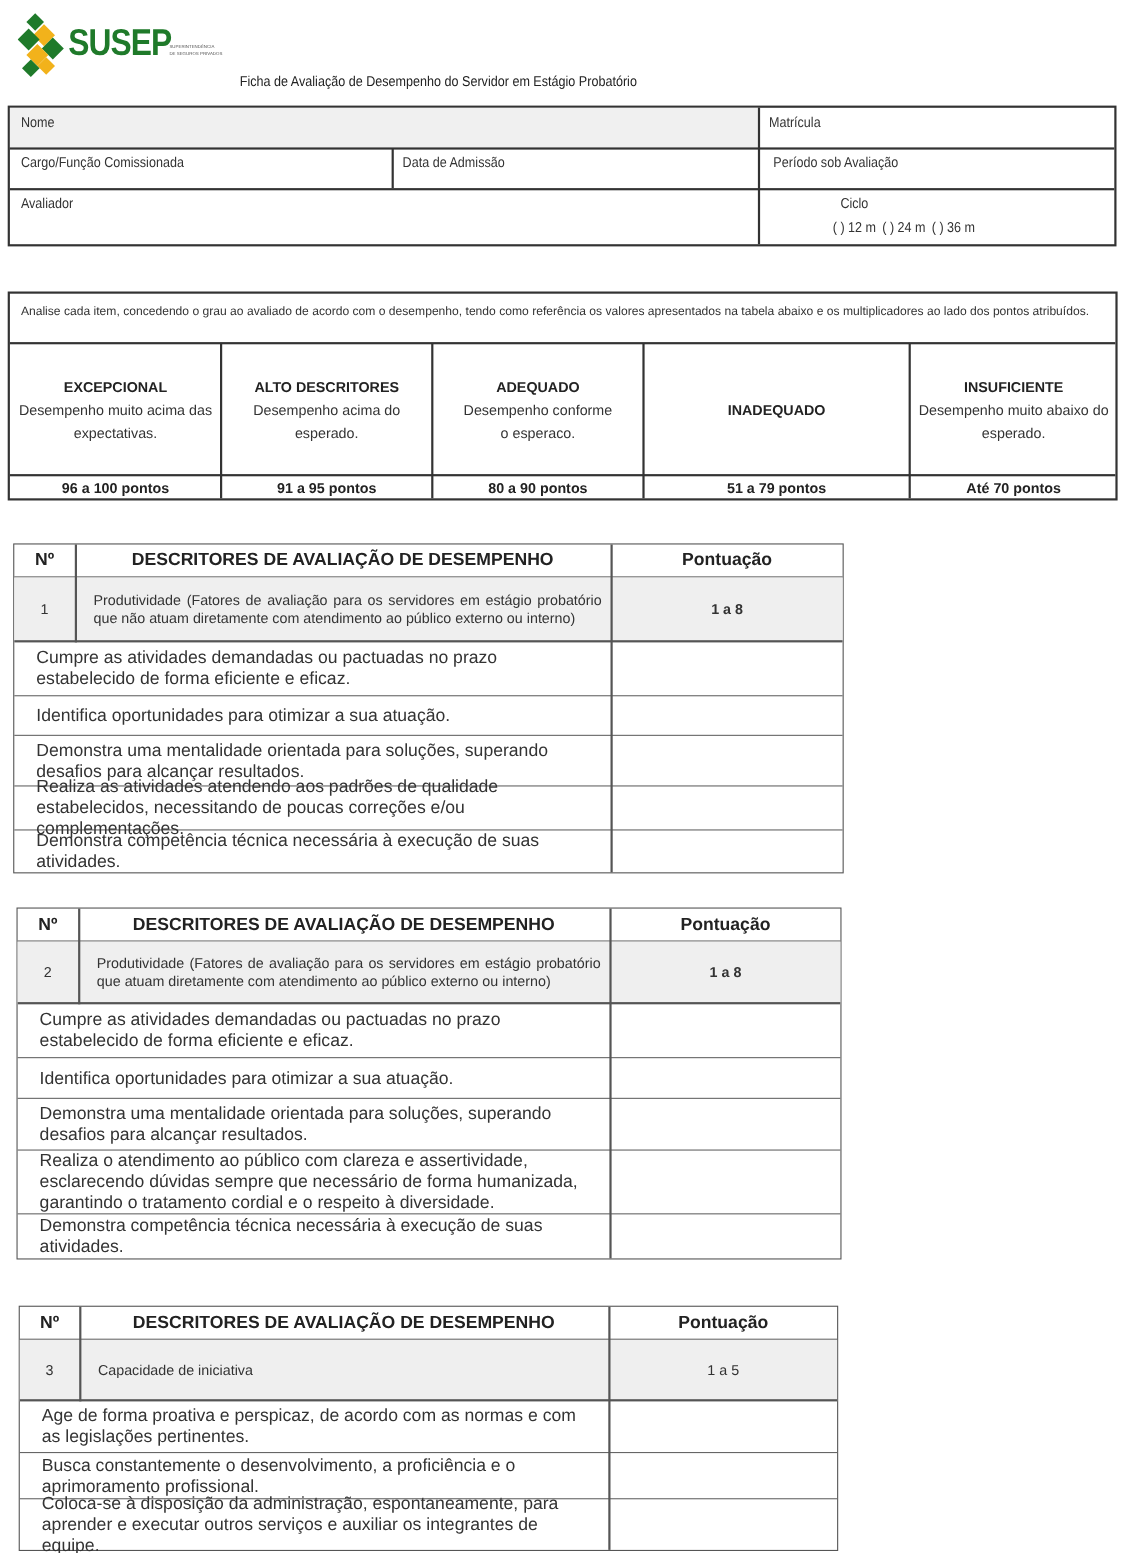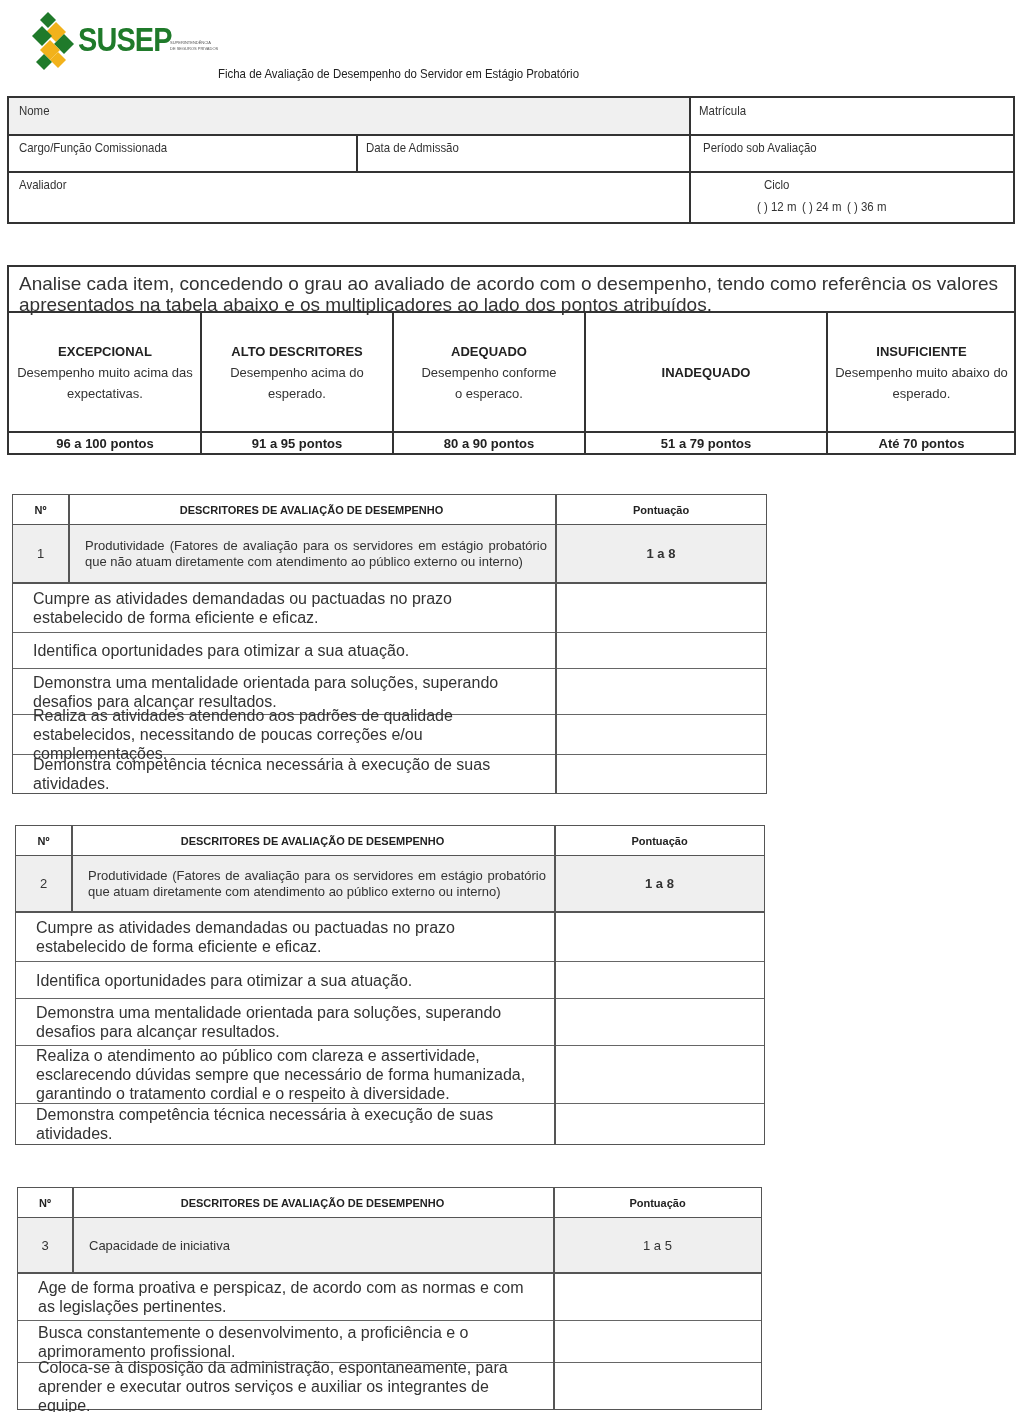--- a/index.html
+++ b/index.html
@@ -1,41 +1,41 @@
 <!DOCTYPE html>
 <html><head>
 <meta charset="utf-8">
 <style>
   html, body { margin: 0; padding: 0; background: #ffffff; }
   body { width: 1024px; height: 1412px; position: relative; font-family: "Liberation Sans", sans-serif; color: #222; overflow: hidden; }
   .abs { position: absolute; }
 
   
-  .logo { left: 32px; top: 10px; width: 200px; height: 64px; }
+  .logo { left: 16px; top: 10px; width: 200px; height: 64px; }
   .logo-text { position: absolute; left: 46px; top: 10px; font-family: "Liberation Sans", sans-serif; font-weight: bold; font-size: 34px; color: #1f7a2a; letter-spacing: -1px; transform: scaleX(0.85); transform-origin: left; }
   .logo-sub { position: absolute; left: 138px; top: 30px; font-size: 4px; line-height: 6px; color: #555; width: 60px; }
   .doc-title { left: 218px; top: 66px; font-size: 13px; color: #222; transform: scaleX(0.88); transform-origin: left; white-space: nowrap; }
 
   
   .idtable { left: 7px; top: 96px; width: 1008px; height: 128px; border: 2px solid #333; box-sizing: border-box; }
   .cell { position: absolute; box-sizing: border-box; font-size: 13px; color: #333; padding: 5px 10px; transform-origin: left top; }
   .cell .lbl { display: inline-block; transform: scaleX(0.88); transform-origin: left; white-space: nowrap; }
   .vline { position: absolute; background: #333; width: 1.5px; }
   .hline { position: absolute; background: #333; height: 1.5px; }
 
   
   .scale { left: 7px; top: 265px; width: 1009px; height: 190px; border: 2px solid #333; box-sizing: border-box; }
-  .scale-intro { position: absolute; left: 10px; top: 6px; right: 10px; font-size: 19px; line-height: 21px; color: #333; }
+  .scale-intro { position: absolute; left: 10px; top: 6px; right: 10px; font-size: 11px; line-height: 21px; color: #333; }
   .scale-col { position: absolute; top: 46px; height: 118px; box-sizing: border-box; display: flex; flex-direction: column; align-items: center; justify-content: center; text-align: center; font-size: 13px; line-height: 21px; color: #333; padding: 0 8px; }
   .scale-col .t { font-weight: bold; color: #222; }
   .scale-pts { position: absolute; top: 165px; height: 22px; box-sizing: border-box; display: flex; align-items: center; justify-content: center; font-weight: bold; font-size: 13px; color: #222; }
 
   
   .dtable { position: absolute; border: 1.5px solid #555; box-sizing: border-box; background: #fff; }
-  .dhead { position: absolute; left: 0; right: 0; top: 0; height: 30px; border-bottom: 1.5px solid #555; box-sizing: border-box; font-weight: bold; font-size: 11px; color: #222; }
+  .dhead { position: absolute; left: 0; right: 0; top: 0; height: 30px; border-bottom: 1.5px solid #555; box-sizing: border-box; font-weight: bold; font-size: 16px; color: #222; }
   .dhead > div { position: absolute; top: 0; height: 100%; display: flex; align-items: center; justify-content: center; }
   .dmain { position: absolute; left: 0; right: 0; background: #efefef; border-bottom: 2px solid #555; box-sizing: border-box; font-size: 13px; color: #333; }
   .dmain > div { position: absolute; top: 0; height: 100%; display: flex; align-items: center; }
   .drow { position: absolute; left: 0; right: 0; border-bottom: 1.5px solid #666; box-sizing: border-box; font-size: 16px; color: #333; line-height: 19px; }
   .drow:last-child { border-bottom: none; }
   .drow .txt { position: absolute; left: 20px; top: 0; height: 100%; display: flex; align-items: center; }
   .vsep { position: absolute; top: 0; bottom: 0; width: 1.5px; background: #555; }
   .justify { text-align: justify; text-align-last: left; line-height: 16px; }
 </style>
 </head>

